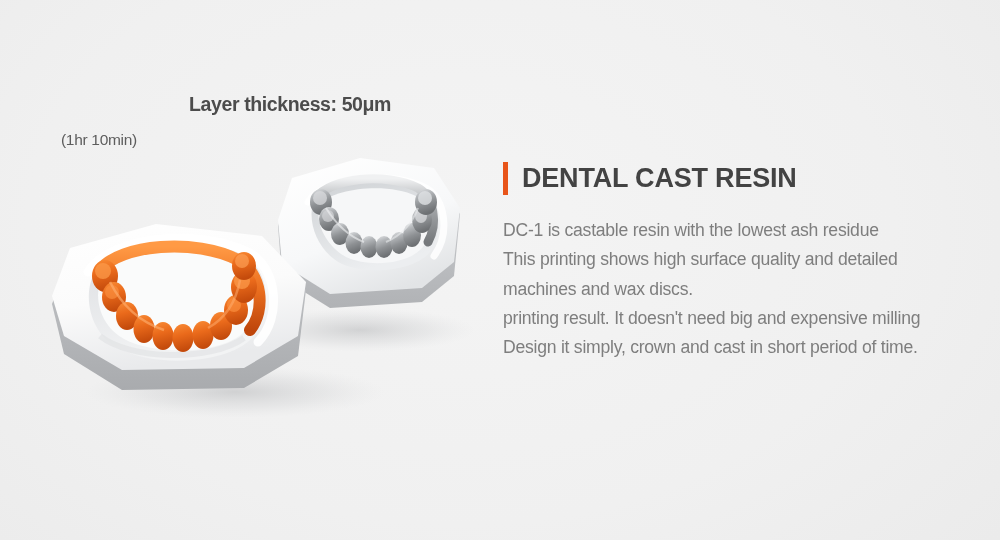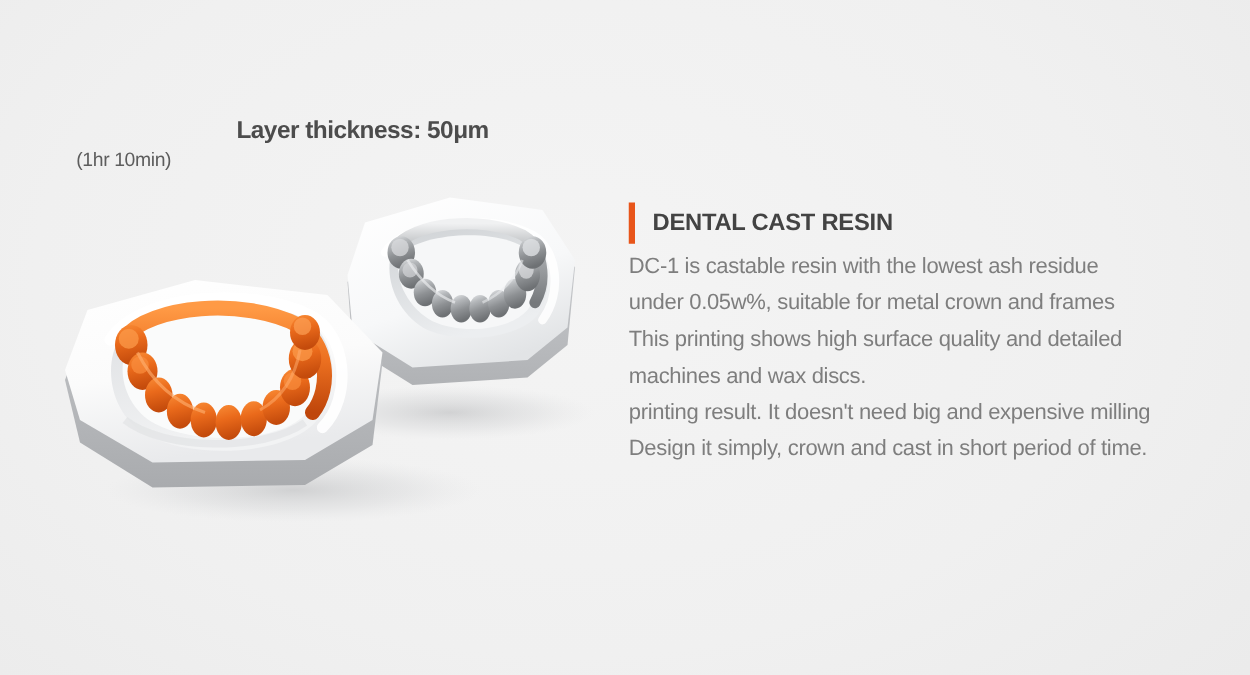--- a/index.html
+++ b/index.html
@@ -33,21 +33,21 @@
   .caption-main {
     font-size: 19.5px;
     font-weight: bold;
     color: #4c4c4c;
     letter-spacing: -0.4px;
     line-height: 1.1;
     white-space: nowrap;
     text-align: right;
   }
   .caption-sub {
-    margin-top: 5px;
+    margin-top: 16px;
     font-size: 15.5px;
     font-weight: normal;
     color: #5d5d5d;
     letter-spacing: -0.3px;
     line-height: 1.1;
     white-space: nowrap;
   }
 
   
   #info {
@@ -62,28 +62,29 @@
     height: 40px;
   }
   #accent-bar {
     width: 5px;
     height: 33px;
     background: #e8551a;
     flex: 0 0 auto;
   }
   #title-text {
     margin-left: 14px;
-    font-size: 19px;
+    font-size: 27px;
     font-weight: bold;
     color: #434343;
     letter-spacing: -0.2px;
     line-height: 1;
     white-space: nowrap;
   }
   #body-text {
+    margin-top: 18px;
     margin-left: 0px;
     font-size: 17.6px;
     color: #7e7e7e;
     letter-spacing: -0.25px;
     line-height: 29.3px;
   }
   #body-text .line { white-space: nowrap; }
 
   
   #art {
@@ -240,21 +241,20 @@
     </svg>
   </div>
 
   <div id="info">
     <div id="title-row">
       <span id="accent-bar"></span>
       <span id="title-text">DENTAL CAST RESIN</span>
     </div>
     <div id="body-text">
       <div class="line">DC-1 is castable resin with the lowest ash residue</div>
-      <div class="line">under 0.05w%, suitable for metal crown and frames</div>
       <div class="line">This printing shows high surface quality and detailed</div>
       <div class="line">machines and wax discs.</div>
       <div class="line">printing result. It doesn't need big and expensive milling</div>
       <div class="line">Design it simply, crown and cast in short period of time.</div>
     </div>
   </div>
 
 </div>
 
 </body></html>

